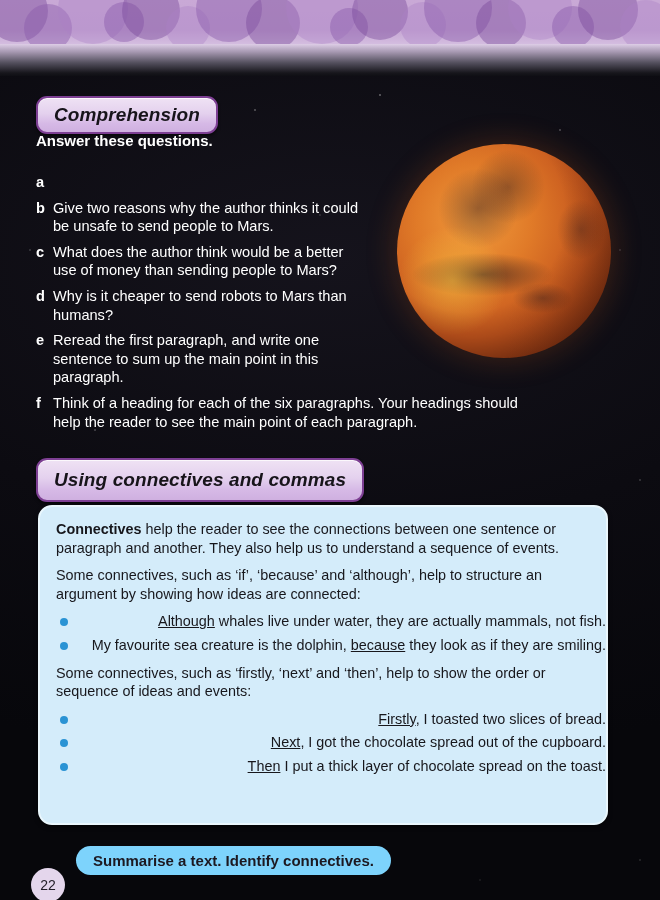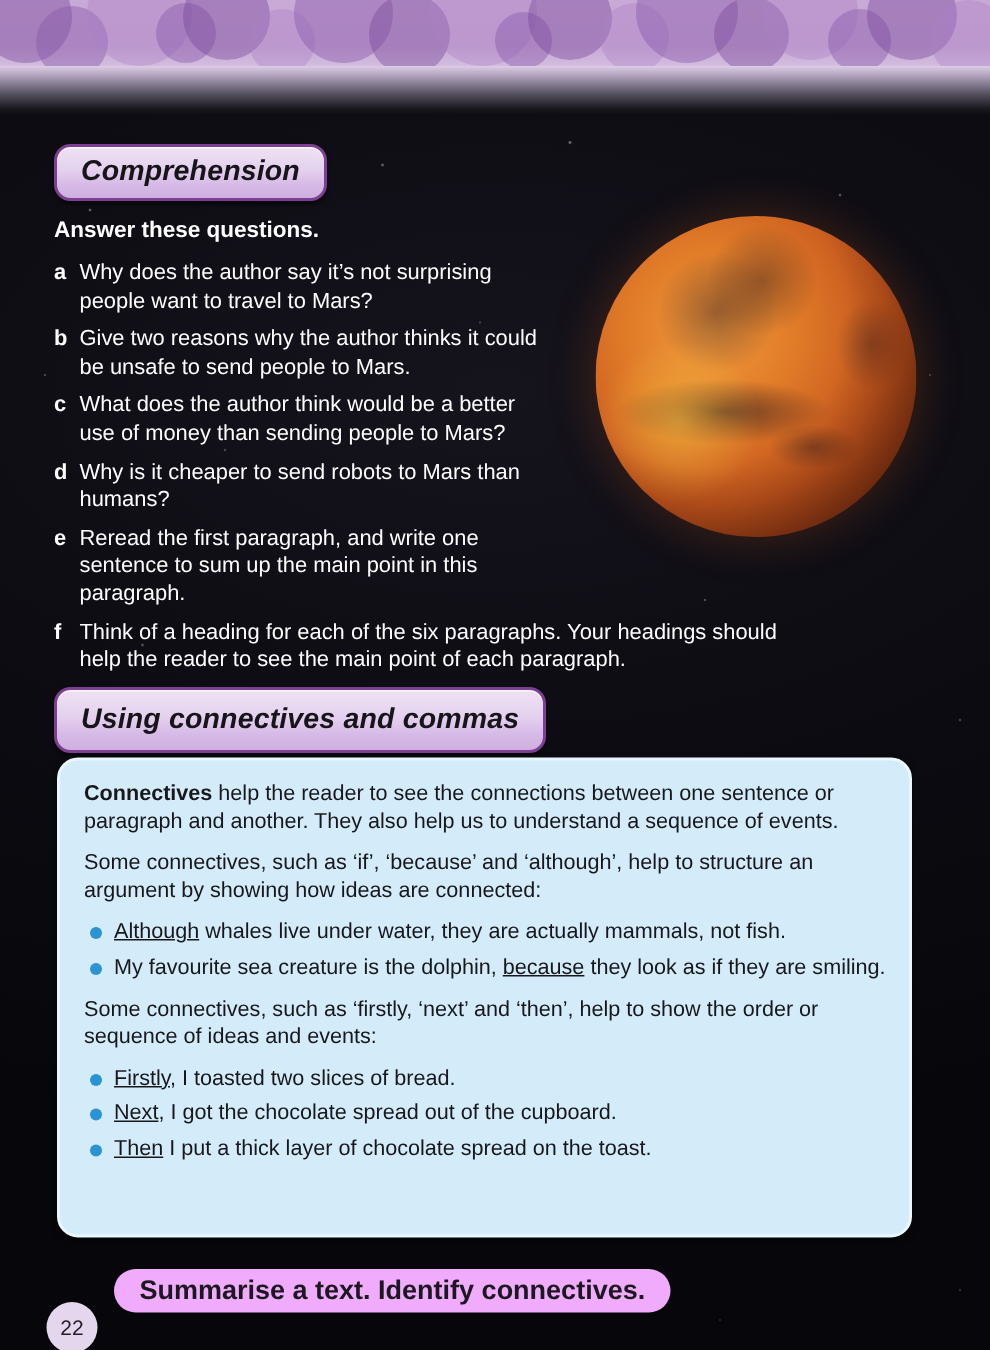--- a/index.html
+++ b/index.html
@@ -122,21 +122,21 @@
   #pill-connectives {
     left: 36px; top: 458px;
     height: 44px;
     font-size: 19px;
   }
 
   
   .q-heading {
     position: absolute;
     left: 36px;
-    top: 145px;
+    top: 132px;
     font-size: 15px;
     font-weight: bold;
     color: #ffffff;
   }
   .q-list {
     position: absolute;
     left: 36px;
     top: 173px;
     width: 590px;
     margin: 0;
@@ -177,20 +177,21 @@
   .info-para {
     font-size: 14.4px;
     line-height: 18.6px;
     margin: 0 0 9px 0;
   }
   .info-para b { font-weight: bold; }
   .ex-list {
     list-style: none;
     margin: 0 0 9px 0;
     padding: 0;
+    text-align: right;
   }
   .ex-item {
     position: relative;
     padding-left: 20px;
     font-size: 14.4px;
     line-height: 18.6px;
     margin-bottom: 5px;
   }
   .ex-item::before {
     content: "";
@@ -221,23 +222,23 @@
   }
   .objective-pill {
     position: absolute;
     left: 76px;
     top: 846px;
     height: 29px;
     display: flex;
     align-items: center;
     padding: 0 17px;
     border-radius: 15px;
-    background: #f0abfc;
+    background: #7dd3fc;
     color: #1c1820;
-    font-size: 18px;
+    font-size: 15px;
     font-weight: bold;
   }
 </style>
 </head>
 <body>
 
 <div class="page">
 
   <div class="space-bg"></div>
 
@@ -270,21 +271,20 @@
 
   <div class="section-pill" id="pill-comprehension">
     <span>Comprehension</span>
   </div>
 
   <div class="q-heading">Answer these questions.</div>
 
   <ul class="q-list">
     <li class="q-item q-narrow">
       <span class="q-letter">a</span>
-      <span class="q-text">Why does the author say it’s not surprising people want to travel to Mars?</span>
     </li>
     <li class="q-item q-narrow">
       <span class="q-letter">b</span>
       <span class="q-text">Give two reasons why the author thinks it could be unsafe to send people to Mars.</span>
     </li>
     <li class="q-item q-narrow">
       <span class="q-letter">c</span>
       <span class="q-text">What does the author think would be a better use of money than sending people to Mars?</span>
     </li>
     <li class="q-item q-narrow">

